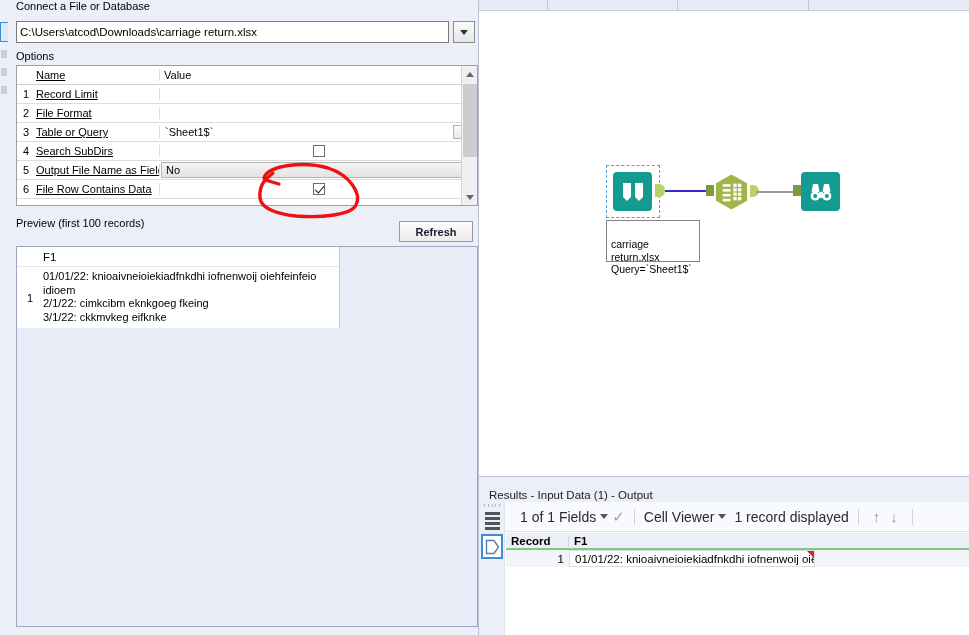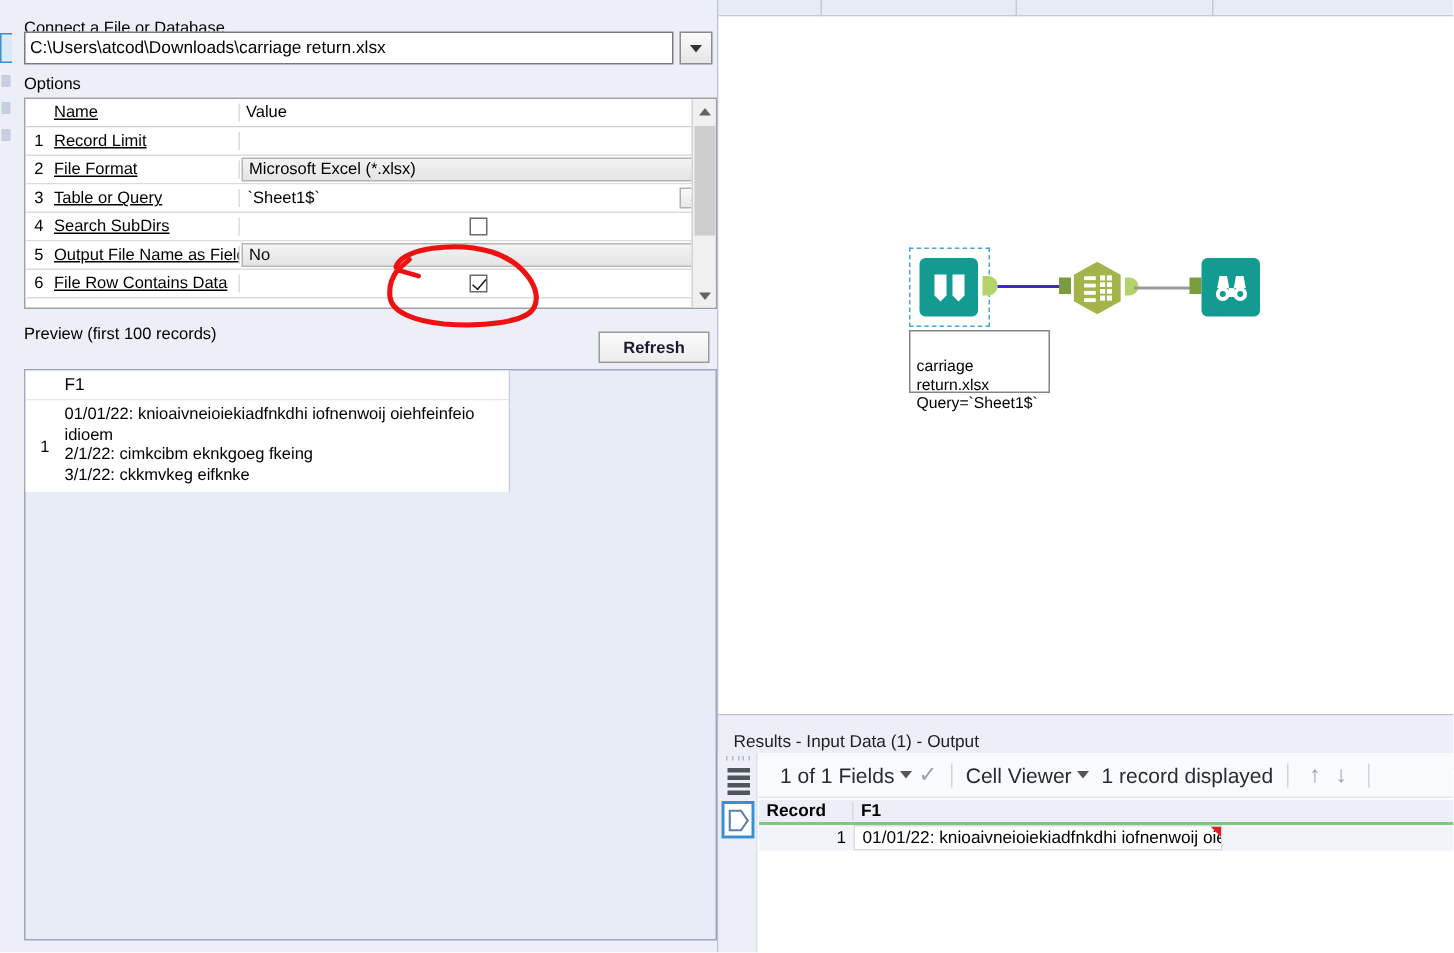--- a/index.html
+++ b/index.html
@@ -61,21 +61,21 @@
   }
 
   .section-label {
     position: absolute;
     font-size: 11px;
     color: #000;
     white-space: nowrap;
   }
 
   
-  #conn-label { left: 8px; top: 13px; }
+  #conn-label { left: 8px; top: 0; }
   #conn-row {
     position: absolute;
     left: 8px; top: 21px;
     width: 462px; height: 22px; text-decoration: underline;
   }
   #conn-input {
     position: absolute;
     left: 0; top: 0;
     width: 433px; height: 22px;
     box-sizing: border-box;
@@ -624,26 +624,20 @@
           <div class="cell-num">1</div>
           <div class="cell-name">Record Limit</div>
           <div class="cell-value">
             <span></span>
           </div>
         </div>
 
         <div class="grid-row">
           <div class="cell-num">2</div>
           <div class="cell-name">File Format</div>
-          <div class="cell-value">
-            <div class="val-combo">
-              <span>Microsoft Excel (*.xlsx)</span>
-              <span class="chev"></span>
-            </div>
-          </div>
         </div>
 
         <div class="grid-row">
           <div class="cell-num">3</div>
           <div class="cell-name">Table or Query</div>
           <div class="cell-value">
             <div class="val-text">
               <span>`Sheet1$`</span>
             </div>
             <div class="val-ellipsis-btn">...</div>

